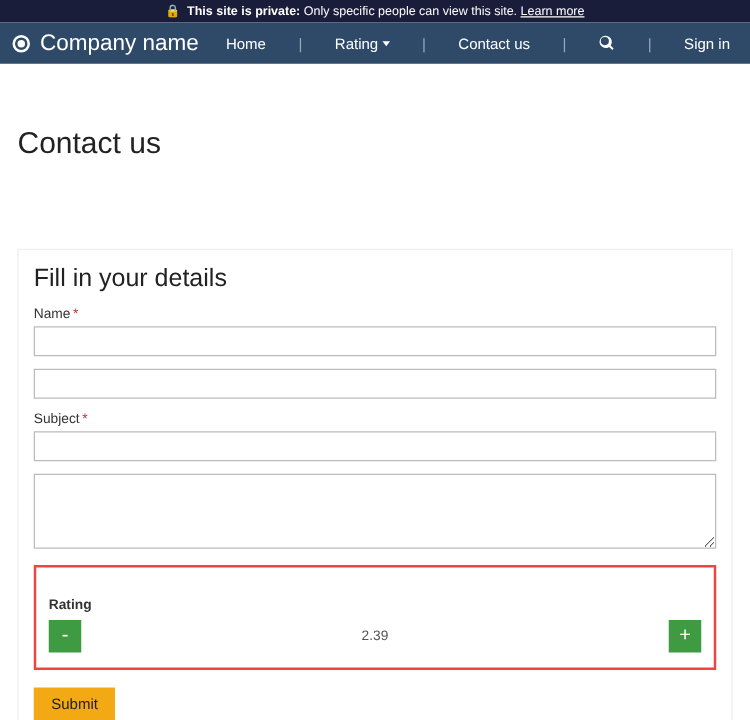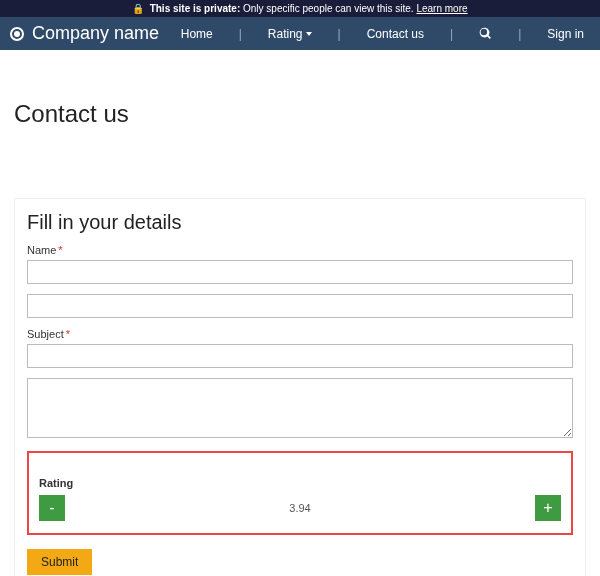--- a/index.html
+++ b/index.html
@@ -100,20 +100,20 @@
     </div>
 
     <div class="form-group">
       <textarea class="textarea" style=""></textarea>
     </div>
 
     <div class="rating-box">
       <span class="rating-label">Rating</span>
       <div class="rating-row">
         <button class="step-btn">-</button>
-        <span class="rating-val">3.94</span>
+        <span class="rating-val">2.39</span>
         <button class="step-btn">+</button>
       </div>
     </div>
 
     <button class="submit-btn">Submit</button>
   </div>
 </div>
 
 </body></html>

